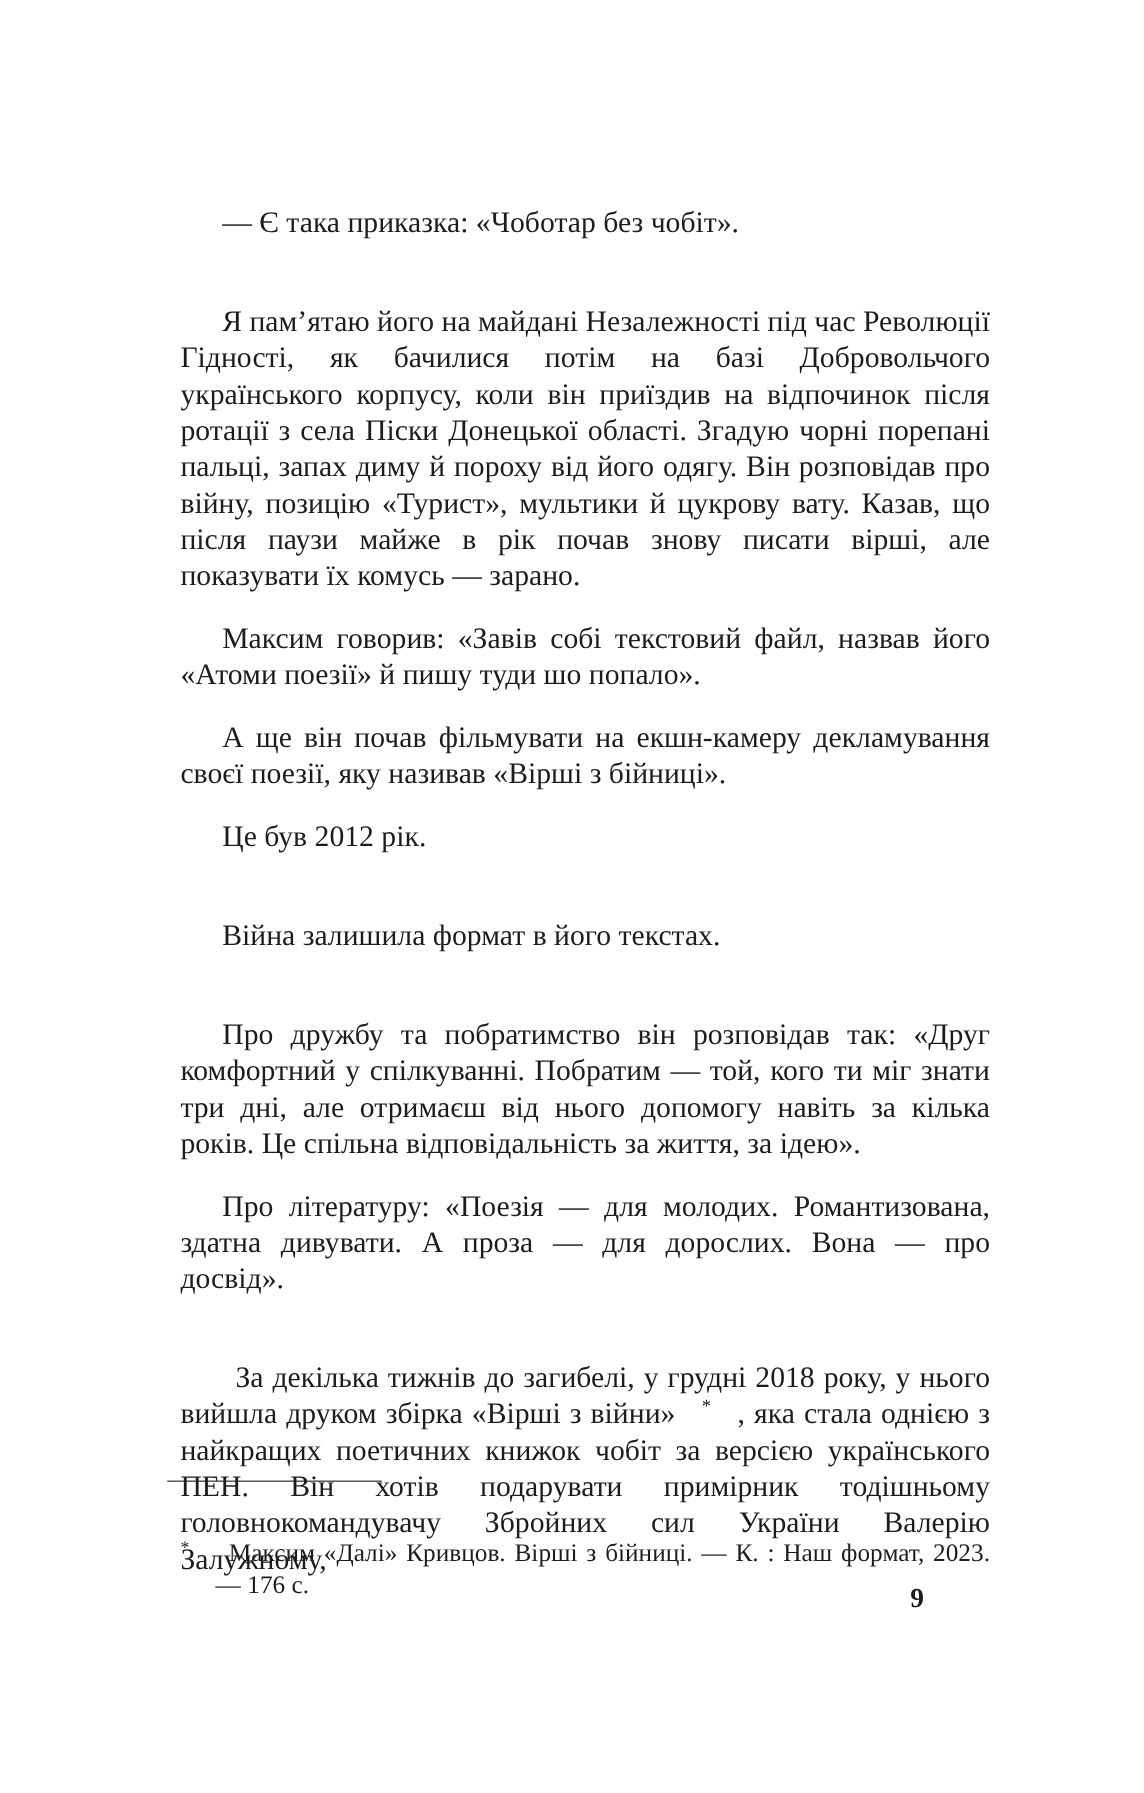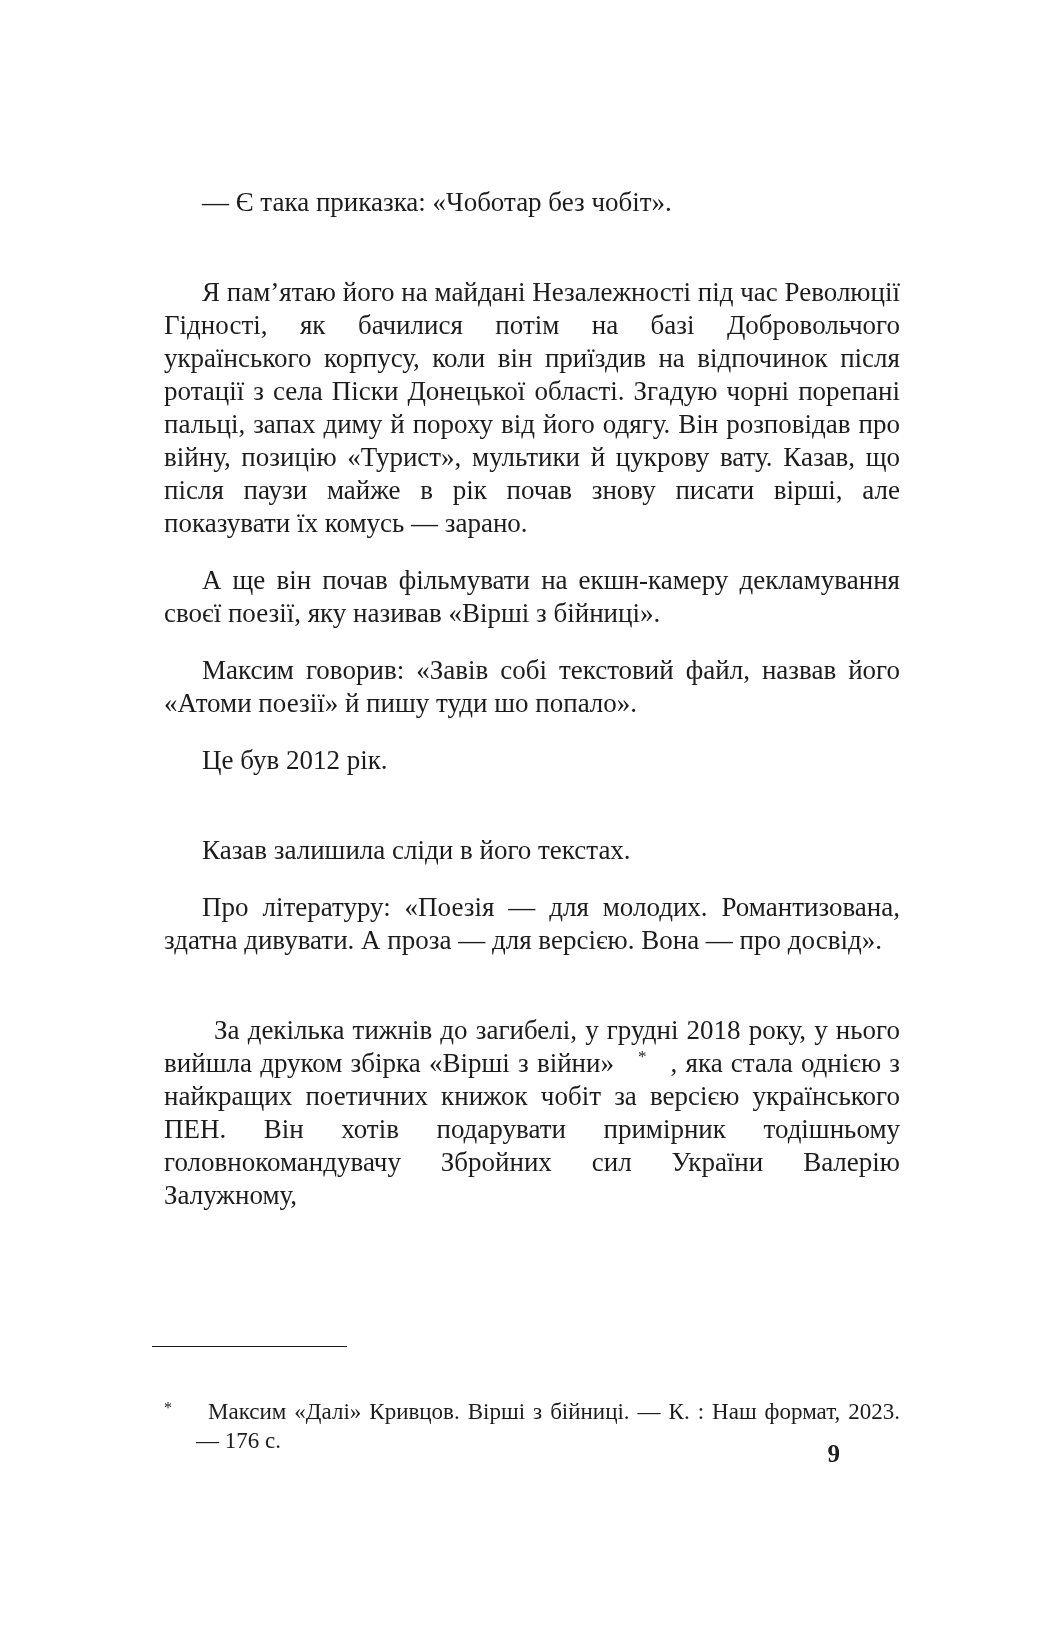--- a/index.html
+++ b/index.html
@@ -73,25 +73,26 @@
   }
 </style>
 </head>
 <body>
 
 <main class="page">
 
   <div class="text-block">
     <p class="para">— Є така приказка: «Чоботар без чобіт».</p>
     <p class="para gap">Я пам’ятаю його на майдані Незалежності під час Революції Гідності, як бачилися потім на базі Добровольчого українського корпусу, коли він приїздив на відпочинок після ротації з села Піски Донецької області. Згадую чорні порепані пальці, запах диму й пороху від його одягу. Він розповідав про війну, позицію «Турист», мультики й цукрову вату. Казав, що після паузи майже в рік почав знову писати вірші, але показувати їх комусь — зарано.</p>
+    <p class="para">Максим говорив: «Завів собі текстовий файл, назвав його «Атоми поезії» й пишу туди шо попало».</p>
     <p class="para">А ще він почав фільмувати на екшн-камеру декламування своєї поезії, яку називав «Вірші з бійниці».</p>
-    <p class="para">Максим говорив: «Завів собі текстовий файл, назвав його «Атоми поезії» й пишу туди шо попало».</p>
     <p class="para">Це був 2012 рік.</p>
-    <p class="para gap">Казав залишила сліди в його текстах.</p>
-    <p class="para">Про літературу: «Поезія — для молодих. Романтизована, здатна дивувати. А проза — для версією. Вона — про досвід».</p>
+    <p class="para gap">Війна залишила формат в його текстах.</p>
+    <p class="para gap">Про дружбу та побратимство він розповідав так: «Друг комфортний у спілкуванні. Побратим — той, кого ти міг знати три дні, але отримаєш від нього допомогу навіть за кілька років. Це спільна відповідальність за життя, за ідею».</p>
+    <p class="para">Про літературу: «Поезія — для молодих. Романтизована, здатна дивувати. А проза — для дорослих. Вона — про досвід».</p>
     <p class="para gap"><span>За декілька тижнів до загибелі, у грудні 2018 року, у нього вийшла друком збірка «Вірші з війни»</span><span class="fn-marker-sup">*</span><span>, яка стала однією з найкращих поетичних книжок чобіт за версією українського ПЕН. Він хотів подарувати примірник тодішньому головнокомандувачу Збройних сил України Валерію Залужному,</span></p>
   </div>
 
   <div class="footnote-block">
     <div class="footnote-rule"></div>
     <p class="footnote"><span class="fn-marker">*</span><span>Максим «Далі» Кривцов. Вірші з бійниці. — К. : Наш формат, 2023. — 176 с.</span></p>
   </div>
 
   <div class="page-number">9</div>
 

